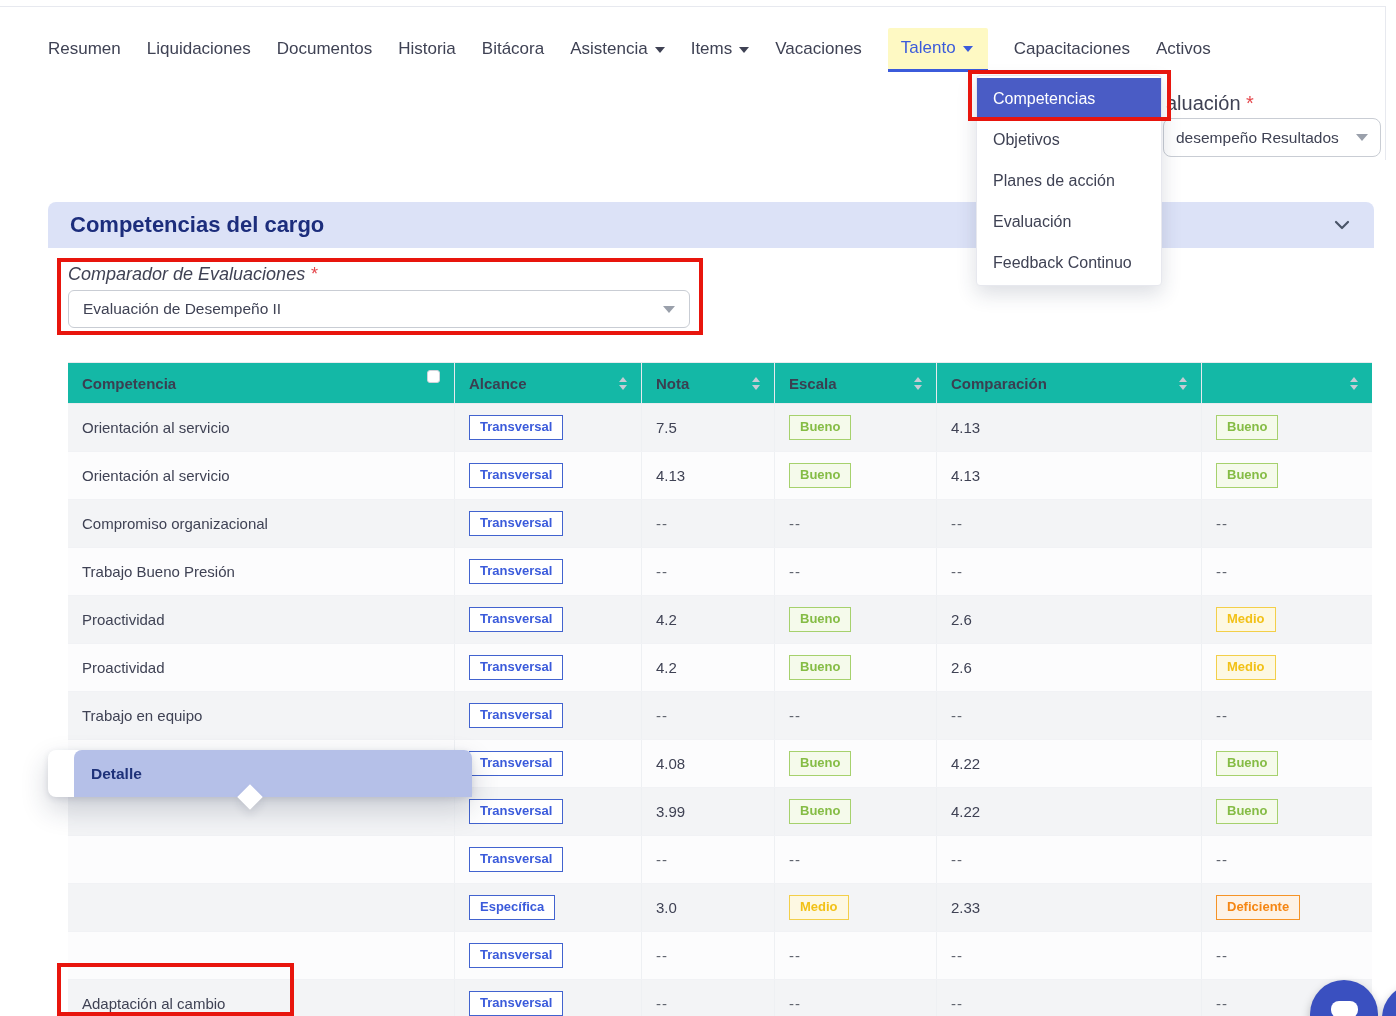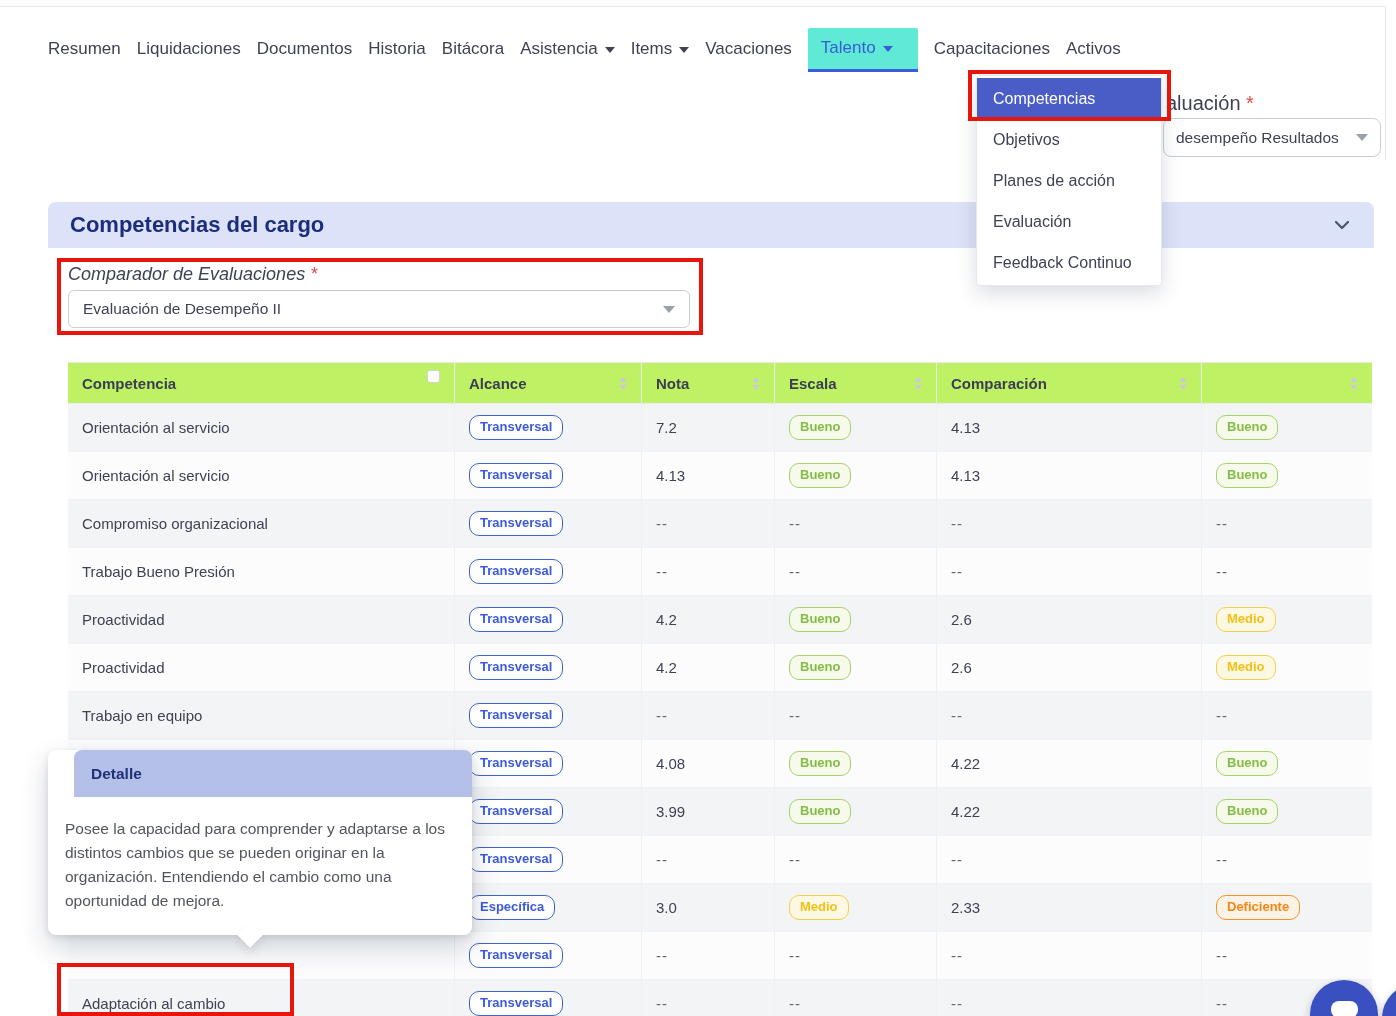--- a/index.html
+++ b/index.html
@@ -3,24 +3,24 @@
 <meta charset="utf-8">
 <style>
   * { box-sizing: border-box; margin: 0; padding: 0; }
   html,body { width:1396px; height:1016px; overflow:hidden; background:#fff;
     font-family:"Liberation Sans", sans-serif; position:relative; color:#3f4254; }
 
   .hairline-top { position:absolute; left:0; top:6px; width:1386px; height:1px; background:#e7e9ef; }
   .hairline-right { position:absolute; left:1385px; top:6px; width:1px; height:154px; background:#e7e9ef; }
 
   
-  .nav { position:absolute; left:48px; top:28px; display:flex; align-items:flex-end; gap:16px;
+  .nav { position:absolute; left:48px; top:28px; display:flex; align-items:flex-end; gap:26px;
     font-size:17px; color:#3f4254; }
   .nav .tab { display:flex; align-items:center; gap:7px; padding:10px 0 13px 0; cursor:default; white-space:nowrap; }
-  .nav .tab.active { background:#5eead4; padding:10px 25px 11px 13px; color:#3b5bdb; border-bottom:3px solid #3b5bdb; border-radius:2px 2px 0 0; }
+  .nav .tab.active { background:#fef9c3; padding:10px 15px 11px 13px; color:#3b5bdb; border-bottom:3px solid #3b5bdb; border-radius:2px 2px 0 0; }
   .caret-down { width:0; height:0; border-left:5px solid transparent; border-right:5px solid transparent; border-top:6px solid currentColor; display:inline-block; margin-top:2px; }
 
   
   .tr-label { position:absolute; left:1166px; top:92px; font-size:20px; color:#3f4254; }
   .tr-label .req { color:#e5484d; }
   .tr-select { position:absolute; left:1163px; top:118px; width:218px; height:39px; border:1px solid #c9cdd4;
     border-radius:8px; background:#fff; display:flex; align-items:center; padding:0 12px; font-size:15.5px; color:#3f4254; z-index:5; }
   .tr-select .sel-caret { margin-left:auto; }
   .sel-caret { width:0; height:0; border-left:6px solid transparent; border-right:6px solid transparent; border-top:7px solid #9aa0ab; display:inline-block; }
 
@@ -45,37 +45,37 @@
 
   .field-label { position:absolute; left:68px; top:264px; font-size:18px; color:#3f4254;font-style:italic; }
   .field-label .req { color:#e5484d; }
   .cmp-select { position:absolute; left:68px; top:290px; width:622px; height:38px; border:1px solid #c9cdd4;
     border-radius:6px; background:#fff; display:flex; align-items:center; padding:0 14px; font-size:15.5px; color:#3f4254; }
   .cmp-select .sel-caret { margin-left:auto; }
 
   
   .table { position:absolute; left:68px; top:362px; width:1304px; font-size:15px; }
   .t-head { display:grid; grid-template-columns:387px 187px 133px 162px 265px 170px; height:42px;
-    background:#bef264; border-top:1px solid #e9ebef; border-bottom:1px solid #e9ebef; }
+    background:#14b8a6; border-top:1px solid #e9ebef; border-bottom:1px solid #e9ebef; }
   .t-head .hcell { display:flex; align-items:center; padding:0 14px; font-weight:bold; color:#3a3f51; border-right:1px solid #e7e9ee; }
   .t-head .hcell:last-child { border-right:none; }
   .sort { display:inline-flex; flex-direction:column; gap:3px; margin-left:auto; cursor:pointer; }
   .sort i { width:0; height:0; border-left:4.5px solid transparent; border-right:4.5px solid transparent; display:block; }
   .sort .up   { border-bottom:5.5px solid #c6cbd4; }
   .sort .down { border-top:5.5px solid #c6cbd4; }
   .hcheckbox { width:13px; height:13px; border:1px solid #cfd3da; border-radius:3px; background:#fff; margin-left:auto; margin-bottom:14px; cursor:pointer; }
 
   .t-row { display:grid; grid-template-columns:387px 187px 133px 162px 265px 170px; height:48px; border-bottom:1px solid #f1f2f5; }
   .t-row.odd  { background:#f3f4f6; }
   .t-row.even { background:#fcfcfd; }
   .t-row .cell { display:flex; align-items:center; padding:0 14px; border-right:1px solid #eef0f3; color:#3f4254; }
   .t-row .cell:last-child { border-right:none; }
   .dash { color:#61656f; letter-spacing:1px; }
 
-  .pill { display:inline-block; padding:3px 10px; border-radius:10px; font-weight:bold; font-size:13px; line-height:1.25; border:1.5px solid; background:#fff; }
+  .pill { display:inline-block; padding:3px 10px; border-radius:0; font-weight:bold; font-size:13px; line-height:1.25; border:1.5px solid; background:#fff; }
   .pill-blue   { color:#3b5bdb; border-color:#4263cf; background:#fff; }
   .pill-green  { color:#85bc45; border-color:#a6d16d; background:#f5faeb; }
   .pill-yellow { color:#f2c117; border-color:#f3cf49; background:#fdf8e2; }
   .pill-orange { color:#f58613; border-color:#f59327; background:#fdf2e6; }
 
   
   .tooltip { position:absolute; left:48px; top:750px; width:424px; background:#fff; z-index:40;
     border-radius:8px; box-shadow:0 12px 28px rgba(30,40,70,.20), 0 2px 6px rgba(30,40,70,.12); }
   .tooltip-header { height:47px; background:#b5c0e8; border-radius:8px 8px 0 0; display:flex; align-items:center; padding:0 17px;margin-left:26px; }
   .tooltip-title { font-size:15.5px; font-weight:bold; color:#1e3179; }
@@ -217,21 +217,21 @@
       </div>
     </div>
     <div class="t-row odd">
       <div class="cell">
         <span>Orientación al servicio</span>
       </div>
       <div class="cell">
         <span class="pill pill-blue">Transversal</span>
       </div>
       <div class="cell">
-        <span>7.2</span>
+        <span>7.5</span>
       </div>
       <div class="cell">
         <span class="pill pill-green">Bueno</span>
       </div>
       <div class="cell">
         <span>4.13</span>
       </div>
       <div class="cell">
         <span class="pill pill-green">Bueno</span>
       </div>
@@ -465,21 +465,20 @@
       <div class="cell">
         <span class="dash">--</span>
       </div>
     </div>
   </div>
 
 <div class="tooltip">
   <div class="tooltip-header">
     <span class="tooltip-title">Detalle</span>
   </div>
-  <div class="tooltip-body">Posee la capacidad para comprender y adaptarse a los distintos cambios que se pueden originar en la organización. Entendiendo el cambio como una oportunidad de mejora.</div>
   <div class="tooltip-arrow"></div>
 </div>
 
 <div class="anno" id="anno-menu"></div>
 <div class="anno" id="anno-compare"></div>
 <div class="anno" id="anno-adapt"></div>
 
 <div class="fab" id="fab-chat">
   <span class="chat-glyph"></span>
 </div>

